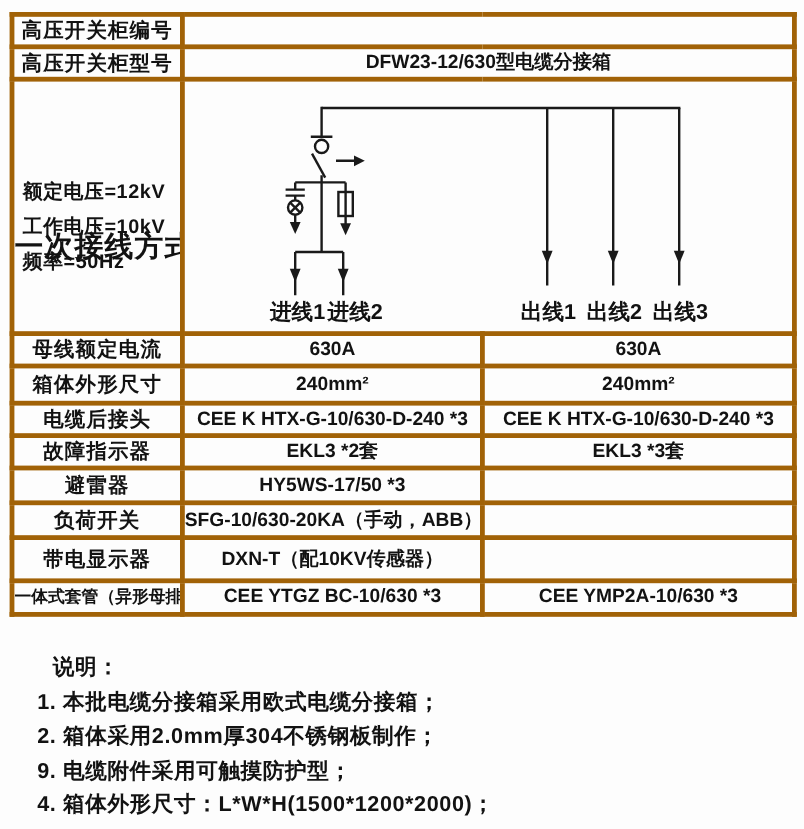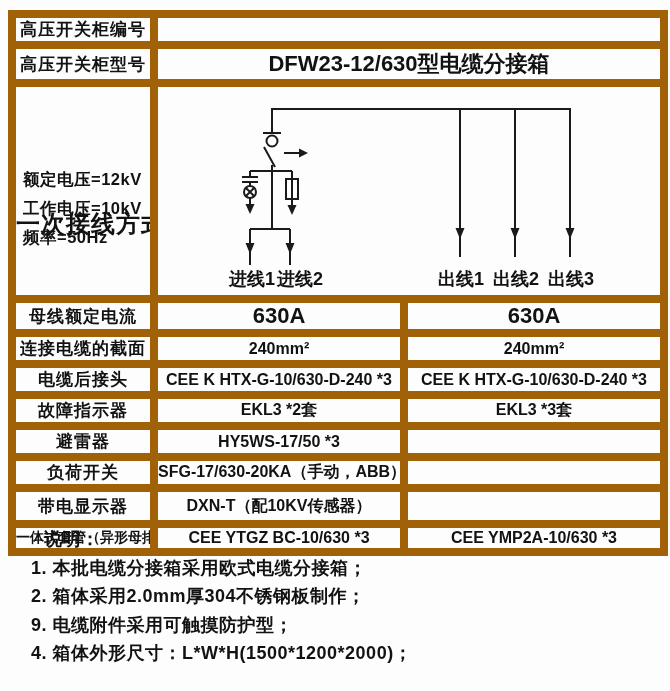--- a/index.html
+++ b/index.html
@@ -12,32 +12,32 @@
     font-weight:700;
   }
   .sheet{position:relative;width:670px;height:691px;}
   table.spec{
     position:absolute;left:8px;top:10px;
     width:652px;
     border-collapse:collapse;
     table-layout:fixed;
   }
   table.spec td{
-    border:8px solid #a16207;
+    border:4px solid #a16207;
     padding:0;
     text-align:center;
     vertical-align:middle;
     font-weight:700;
     overflow:hidden;
     white-space:nowrap;
   }
   td.lbl{font-size:17px;letter-spacing:1px;}
   td.lbl.small{font-size:14px;letter-spacing:0;}
   td.val{font-size:16px;}
-  td.val.big{font-size:22px;margin-top:26px;}
+  td.val.big{font-size:16px;margin-top:26px;}
   
   td.diagram-left{vertical-align:top;}
   .specs-block{
     text-align:left;
     padding:34px 0 0 7px;
     font-size:16.5px;
     line-height:29px;
     letter-spacing:0.5px;
   }
   .wiring-label{
@@ -51,21 +51,21 @@
   td.diagram-cell svg{display:block;}
   svg text{
     font-family:"Liberation Sans","DejaVu Sans",sans-serif;
     font-weight:700;
     font-size:18px;
     fill:#121212;
   }
   
   .notes{
     position:absolute;
-    left:31px;top:525px;
+    left:31px;top:542px;
     font-size:18px;
     line-height:28.5px;
     letter-spacing:0.5px;
   }
   .notes-title{padding-left:13px;}
 </style>
 </head>
 <body>
 
 <div class="sheet">
@@ -148,42 +148,42 @@
         </svg>
       </td>
     </tr>
 
     <tr style="height:24px">
       <td class="lbl">母线额定电流</td>
       <td class="val big">630A</td>
       <td class="val big">630A</td>
     </tr>
     <tr style="height:31px">
-      <td class="lbl">连接电缆的截面</td>
+      <td class="lbl">箱体外形尺寸</td>
       <td class="val">240mm²</td>
       <td class="val">240mm²</td>
     </tr>
     <tr style="height:24px">
       <td class="lbl">电缆后接头</td>
       <td class="val">CEE K HTX-G-10/630-D-240 *3</td>
       <td class="val">CEE K HTX-G-10/630-D-240 *3</td>
     </tr>
     <tr style="height:16px">
       <td class="lbl">故障指示器</td>
       <td class="val">EKL3 *2套</td>
       <td class="val">EKL3 *3套</td>
     </tr>
     <tr style="height:29px">
       <td class="lbl">避雷器</td>
       <td class="val">HY5WS-17/50 *3</td>
       <td class="val"></td>
     </tr>
     <tr style="height:29px">
       <td class="lbl">负荷开关</td>
-      <td class="val">SFG-17/630-20KA（手动，ABB）</td>
+      <td class="val">SFG-10/630-20KA（手动，ABB）</td>
       <td class="val"></td>
     </tr>
     <tr style="height:36px">
       <td class="lbl">带电显示器</td>
       <td class="val">DXN-T（配10KV传感器）</td>
       <td class="val"></td>
     </tr>
     <tr style="height:28px">
       <td class="lbl small">一体式套管（异形母排）</td>
       <td class="val">CEE YTGZ BC-10/630 *3</td>

